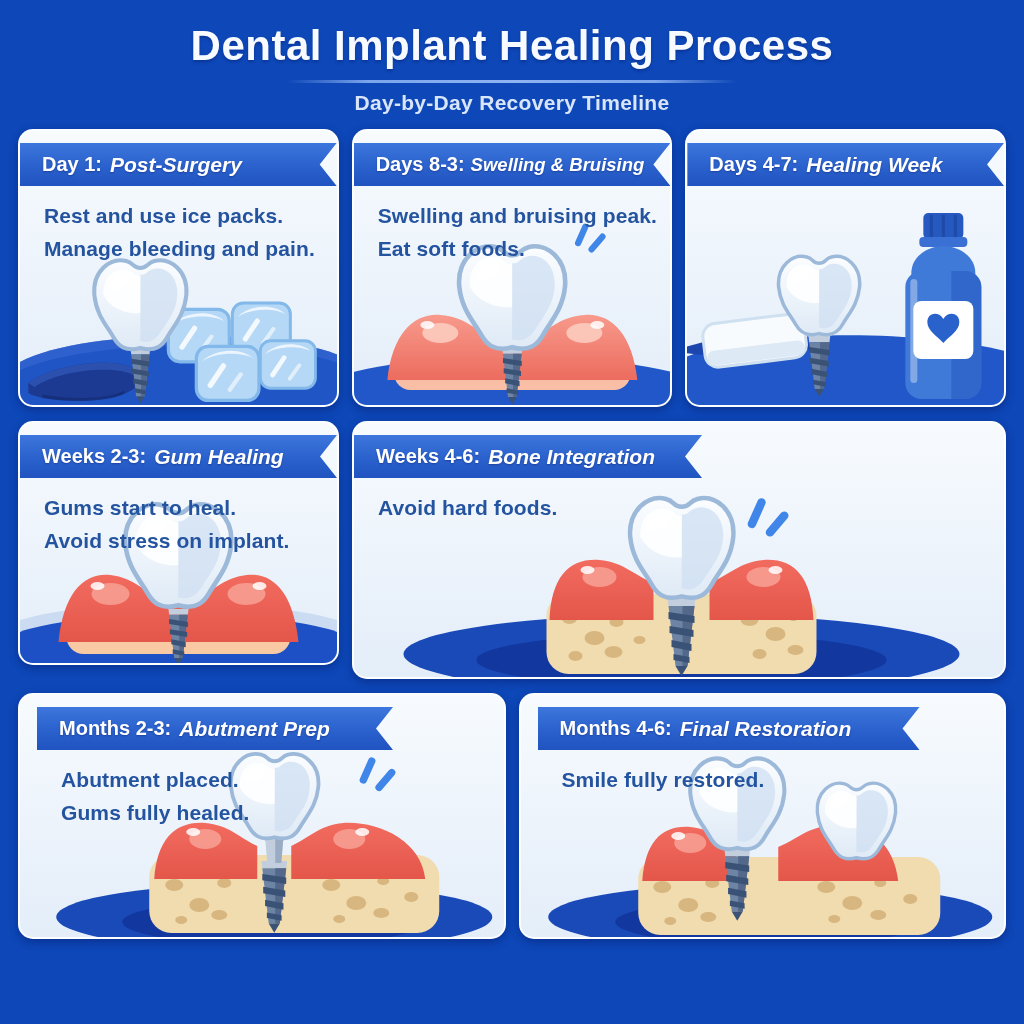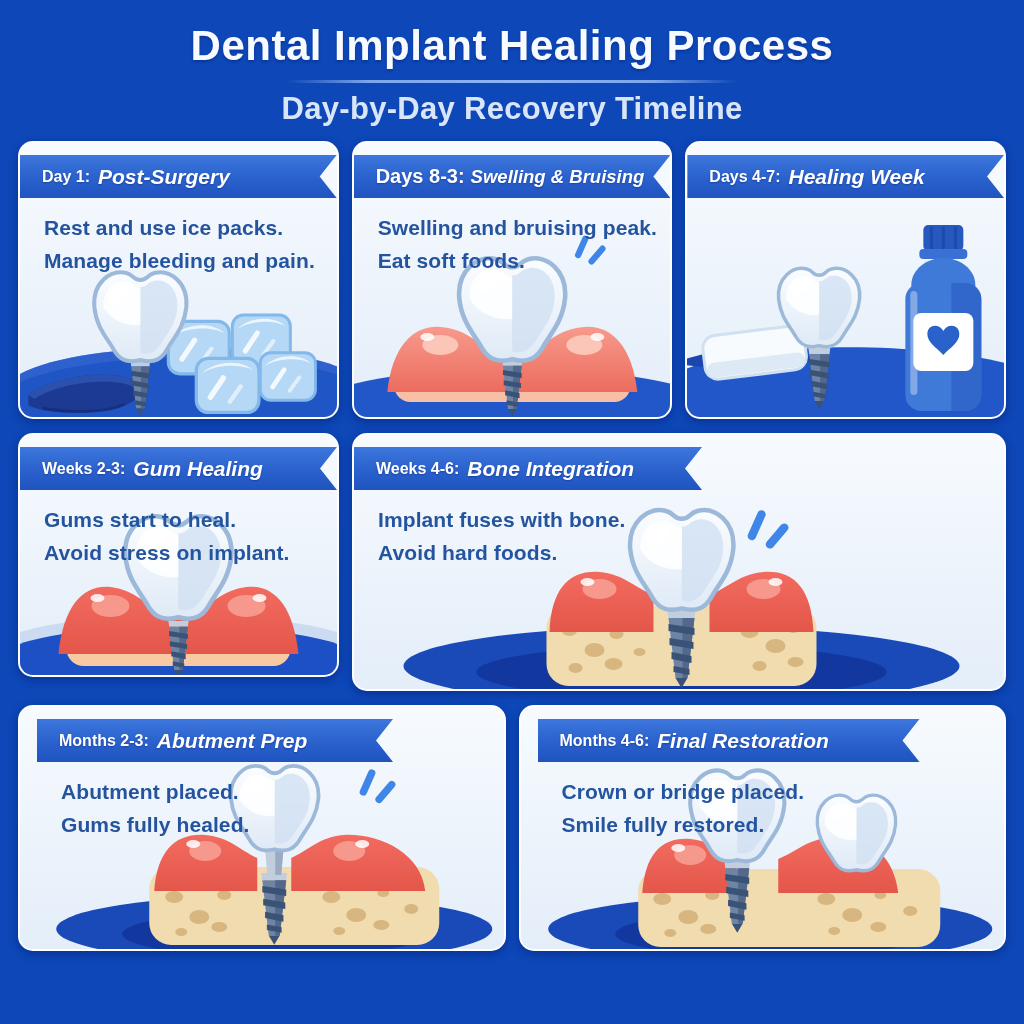--- a/index.html
+++ b/index.html
@@ -13,21 +13,21 @@
   .header{padding-top:22px;text-align:center;}
   .page-title{
     color:#f7fafe;font-size:42px;font-weight:bold;letter-spacing:.5px;
     text-shadow:0 2px 3px rgba(0,0,60,.25);
   }
   .title-underline{
     width:450px;height:3px;margin:10px auto 8px auto;border-radius:2px;
     background:linear-gradient(90deg,rgba(120,160,235,0) 0%,#7ba5ec 18%,#8fb4f2 50%,#7ba5ec 82%,rgba(120,160,235,0) 100%);
   }
   .page-subtitle{
-    color:#d9e6fa;font-size:31px;font-weight:bold;letter-spacing:.3px;
+    color:#d9e6fa;font-size:21px;font-weight:bold;letter-spacing:.3px;
   }
   
   .grid{padding:14px 18px 0 18px;display:flex;flex-direction:column;gap:14px;}
   .row{display:flex;gap:13px;}
   .card{
     position:relative;border-radius:15px;overflow:hidden;
     background:linear-gradient(180deg,#f7fbfe 0%,#ecf3fb 55%,#e4eef9 100%);
     border:2px solid rgba(255,255,255,.85);
     box-shadow:0 3px 9px rgba(0,10,70,.35);
     box-sizing:border-box;
@@ -37,21 +37,21 @@
   .row2 .card-w46{flex:1;height:258px;}
   .row3 .card{flex:1;height:246px;padding-left:17px;}
   
   .banner{
     margin-top:12px;height:43px;display:flex;align-items:center;
     padding:0 28px 0 22px;box-sizing:border-box;color:#fff;
     background:linear-gradient(180deg,#3d76dc 0%,#2a61cd 55%,#2054c0 100%);
     clip-path:polygon(0 0,100% 0,calc(100% - 17px) 50%,100% 100%,0 100%);
     white-space:nowrap;
   }
-  .banner .prefix{font-weight:bold;font-size:16px;text-shadow:0 1px 2px rgba(0,0,60,.3);}
+  .banner .prefix{font-weight:bold;font-size:20px;text-shadow:0 1px 2px rgba(0,0,60,.3);}
   .banner .rest{font-weight:bold;font-style:italic;font-size:21px;margin-left:8px;text-shadow:0 1px 2px rgba(0,0,60,.3);}
   .card-b2 .banner .prefix{font-size:20px;}
   .card-b2 .banner .rest{font-size:18.5px;margin-left:6px;}
   .card-b5 .banner{width:348px;}
   .card-b6 .banner{width:356px;}
   .card-b7 .banner{width:382px;}
   
   .card-text{padding:13px 0 0 24px;position:relative;z-index:3;}
   .card-text .line{
     font-size:21px;font-weight:bold;color:#24549f;line-height:1.58;letter-spacing:.1px;
@@ -225,21 +225,20 @@
         <use href="#tooth" transform="translate(100,18) scale(1.15)"></use>
       </svg>
     </div>
 
     <div class="card card-w46 card-b5">
       <div class="banner">
         <span class="prefix">Weeks 4-6:</span>
         <span class="rest">Bone Integration</span>
       </div>
       <div class="card-text">
-        <div class="line">Implant fuses with bone.</div>
         <div class="line">Avoid hard foods.</div>
       </div>
       <svg class="illus" height="195" viewBox="0 0 655 195" preserveAspectRatio="xMidYMax slice">
         <ellipse cx="330" cy="172" rx="278" ry="40" fill="#1a49b8"></ellipse>
         <ellipse cx="330" cy="178" rx="205" ry="27" fill="#12379e"></ellipse>
         <rect x="195" y="112" width="270" height="80" rx="22" fill="#f0dcae"></rect>
         <g fill="#d8b67f">
           <ellipse cx="218" cy="136" rx="8" ry="6"></ellipse>
             <ellipse cx="243" cy="156" rx="10" ry="7"></ellipse>
           <ellipse cx="224" cy="174" rx="7" ry="5"></ellipse>
@@ -305,21 +304,20 @@
         <use href="#marks" transform="translate(342,12) scale(1.05)"></use>
       </svg>
     </div>
 
     <div class="card card-b7">
       <div class="banner">
         <span class="prefix">Months 4-6:</span>
         <span class="rest">Final Restoration</span>
       </div>
       <div class="card-text">
-        <div class="line">Crown or bridge placed.</div>
         <div class="line">Smile fully restored.</div>
       </div>
       <svg class="illus" height="190" viewBox="0 0 485 190" preserveAspectRatio="xMidYMax slice">
         <ellipse cx="250" cy="170" rx="222" ry="34" fill="#1a49b8"></ellipse>
         <ellipse cx="250" cy="175" rx="155" ry="23" fill="#12379e"></ellipse>
         <rect x="118" y="110" width="302" height="78" rx="22" fill="#f0dcae"></rect>
         <g fill="#d8b67f">
           <ellipse cx="142" cy="140" rx="9" ry="6"></ellipse>
             <ellipse cx="168" cy="158" rx="10" ry="7"></ellipse>
           <ellipse cx="150" cy="174" rx="6" ry="4"></ellipse>

